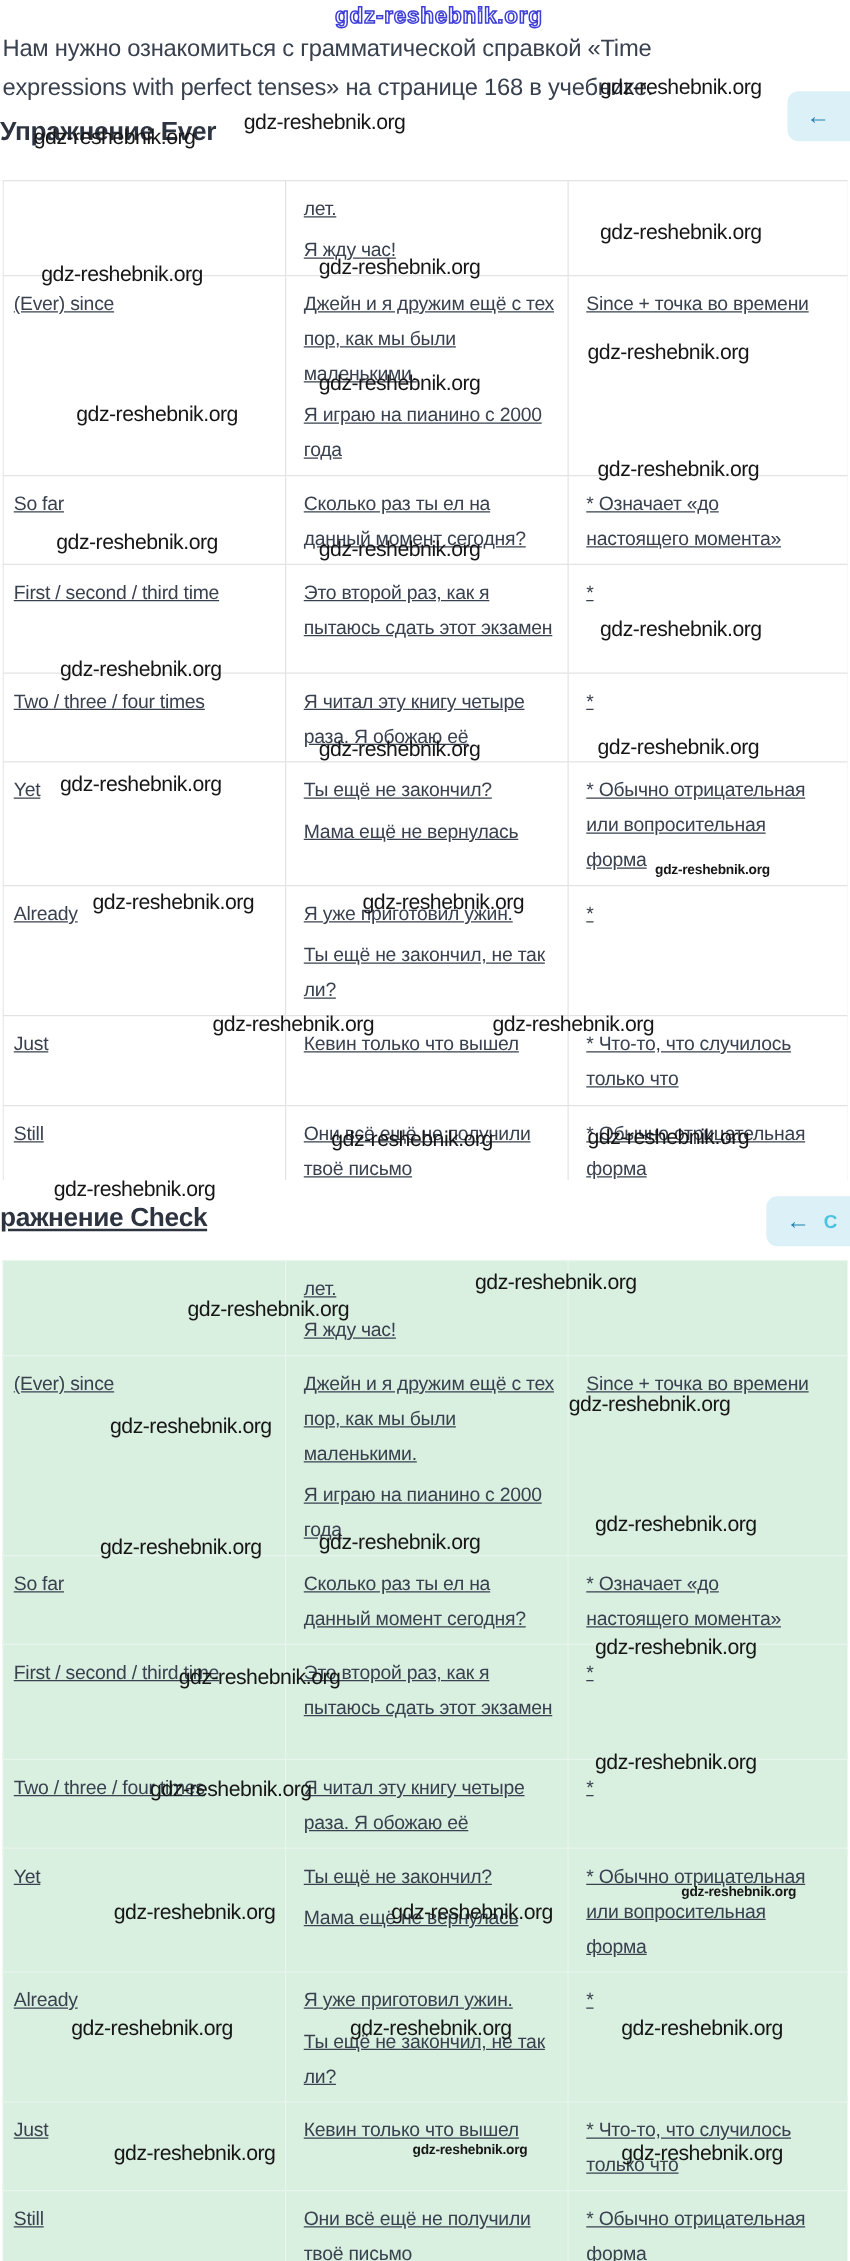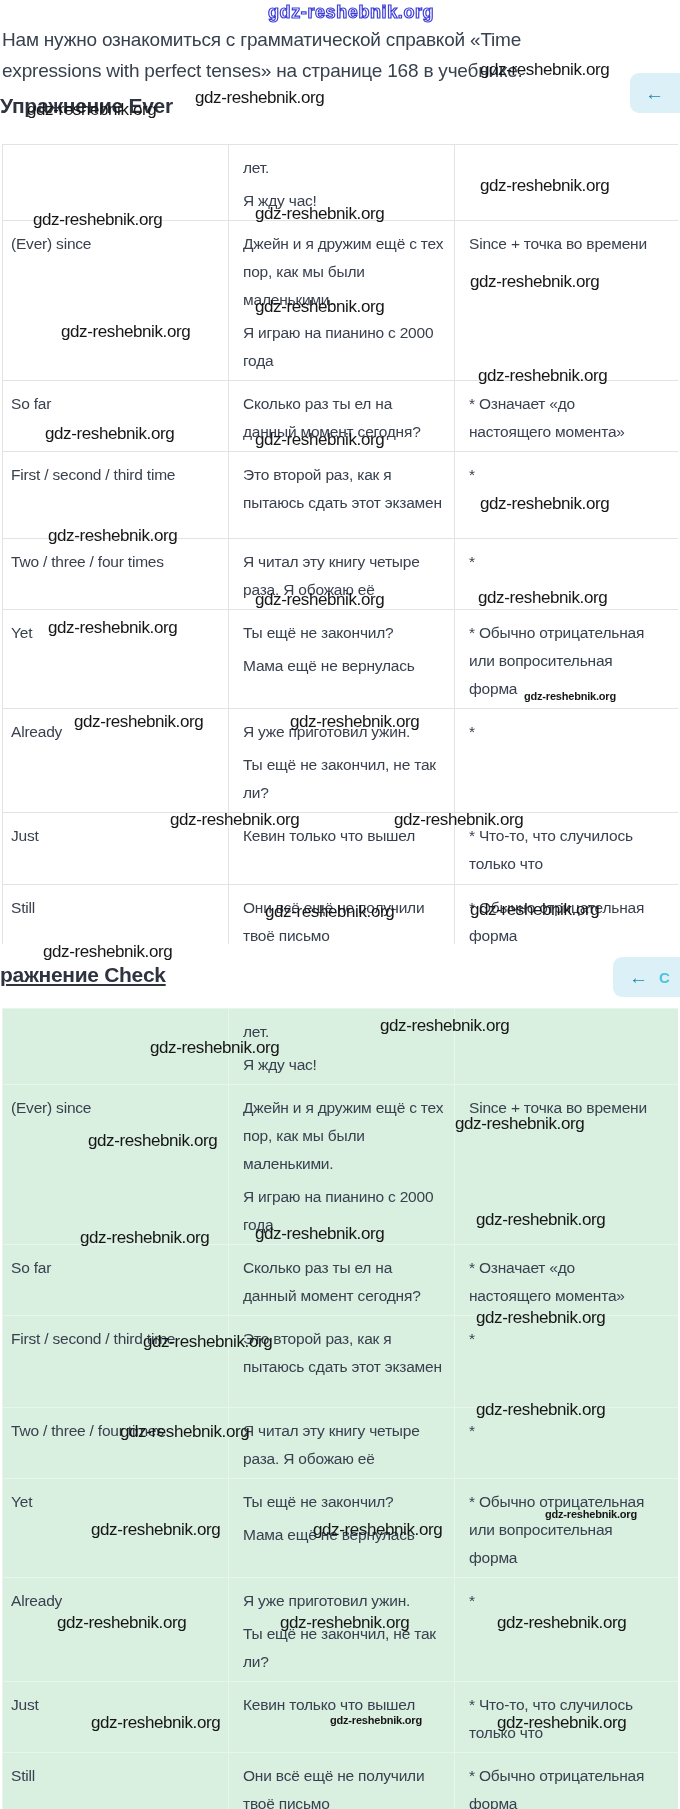--- a/index.html
+++ b/index.html
@@ -21,21 +21,21 @@
     position:absolute;height:40px;background:#dcf0f8;border-radius:9px;
     display:flex;align-items:center;cursor:pointer;
   }
   .b1{left:630px;top:73px;width:62px;padding-left:15px;}
   .b2{left:613px;top:957px;width:80px;padding-left:16px;gap:11px;}
   .btn .arrow{color:#2384ad;font-size:19px;line-height:1;}
   .btn .c-lbl{color:#4cc3e0;font-size:15px;font-weight:600;line-height:1;}
   .twrap{position:absolute;left:2px;width:676px;overflow:hidden;}
   .tw1{top:144px;height:800px;background:#ffffff;}
   .tw2{top:1008px;height:801px;background:#d9efe0;}
-  table.grid{border-collapse:collapse;width:676px;table-layout:fixed;}
+  table.grid{border-collapse:collapse;width:676px;table-layout:fixed;text-decoration:underline;}
   .grid td{
     border:1px solid #e3e3e3;vertical-align:top;
     padding:9px 10px 0 14px;font-size:15.5px;line-height:28px;
     letter-spacing:-0.2px;color:#39414f;overflow:hidden;
   }
   .grid td.c-key{padding-left:8px;margin-top:13px;}
   .grid td.c-note{padding-right:30px;}
   .grid td p{margin:0 0 5px 0;}
   table.green-grid td{border-color:#e7f5ec;}
   #wm-layer{position:absolute;left:0;top:0;width:640px;height:1809px;z-index:6;pointer-events:none;}

